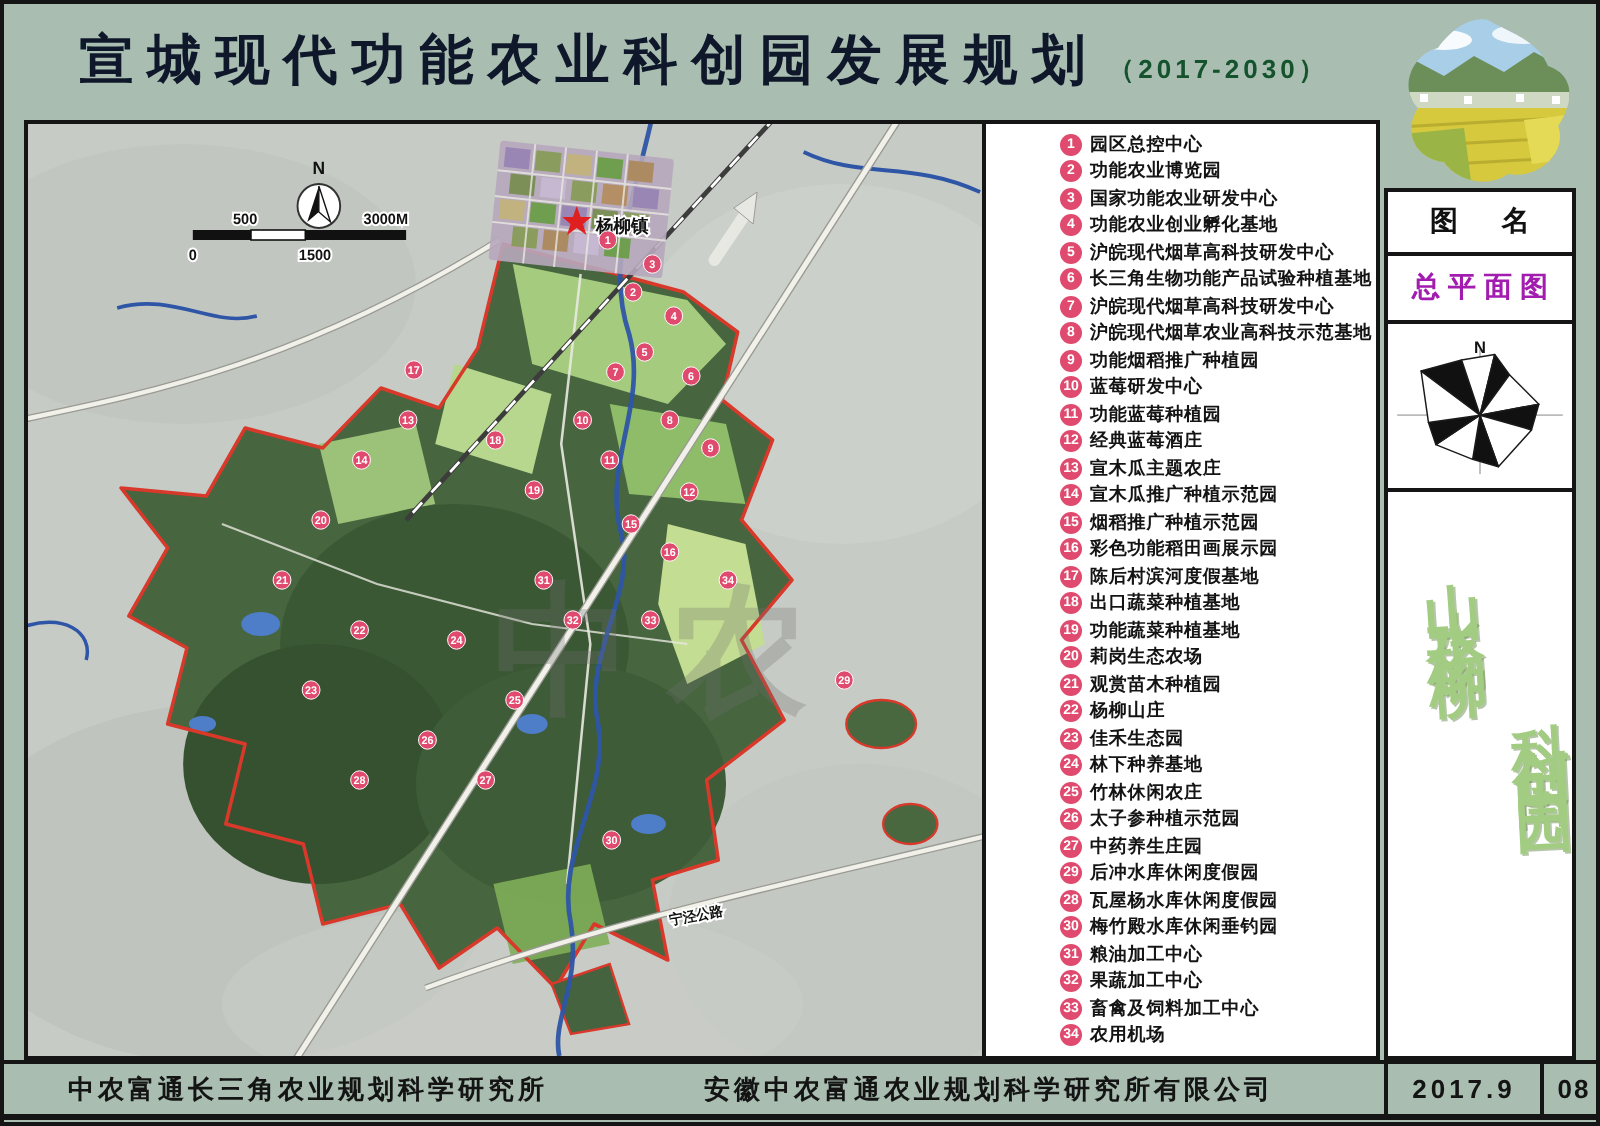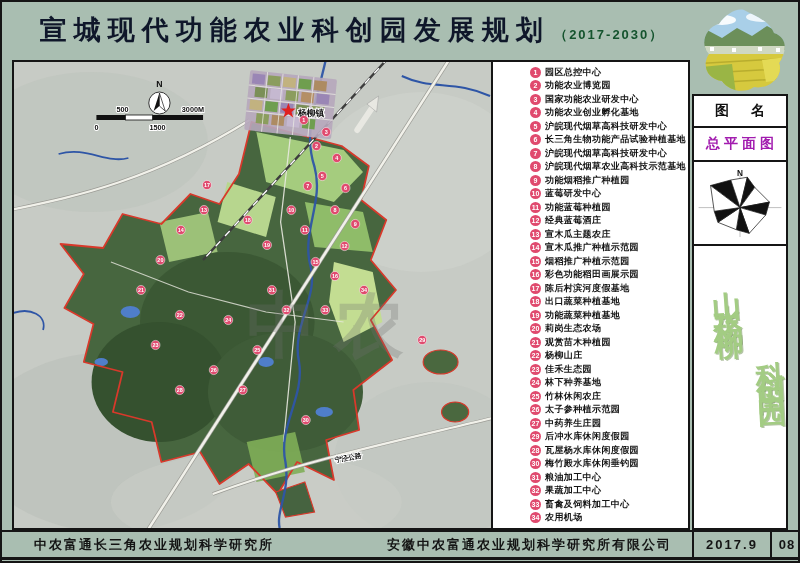--- a/index.html
+++ b/index.html
@@ -32,21 +32,21 @@
              letter-spacing:13px;text-shadow:1px 1px 0 rgba(120,150,95,0.55);}
   .calli-left{left:12px;top:22px;transform:rotate(-4deg);}
   .calli-right{left:56px;top:92px;transform:rotate(-3deg);}
   
   .footer{position:absolute;left:0;top:528px;width:800px;height:30px;box-sizing:border-box;
           border-top:2px solid #151515;border-bottom:3px solid #151515;display:flex;align-items:stretch;
           font-size:13px;font-weight:bold;color:#141414;}
   .f-cell{display:flex;align-items:center;}
   .f-left{flex:1;padding-left:32px;letter-spacing:2px;}
   .f-right{padding-right:20px;letter-spacing:2px;}
-  .f-date{width:76px;border-left:2px solid #151515;justify-content:center;letter-spacing:2px;}
+  .f-date{width:76px;border-left:2px solid #151515;justify-content:center;letter-spacing:2px;margin-left:35px;}
   .f-sheet{width:30px;border-left:2px solid #151515;justify-content:center;letter-spacing:1px;}
   
   .maplabel{font-family:"Liberation Sans",sans-serif;font-weight:bold;fill:#111;}
   .halo{paint-order:stroke;stroke:#ffffff;stroke-width:2px;}
   .mnum{font-family:"Liberation Sans",sans-serif;font-size:5.6px;font-weight:bold;fill:#fff;text-anchor:middle;}
   .wm{font-family:"Liberation Sans",sans-serif;font-size:72px;font-weight:bold;fill:#6f6f6f;opacity:0.28;
       letter-spacing:18px;text-anchor:middle;}
 </style>
 </head>
 <body>

